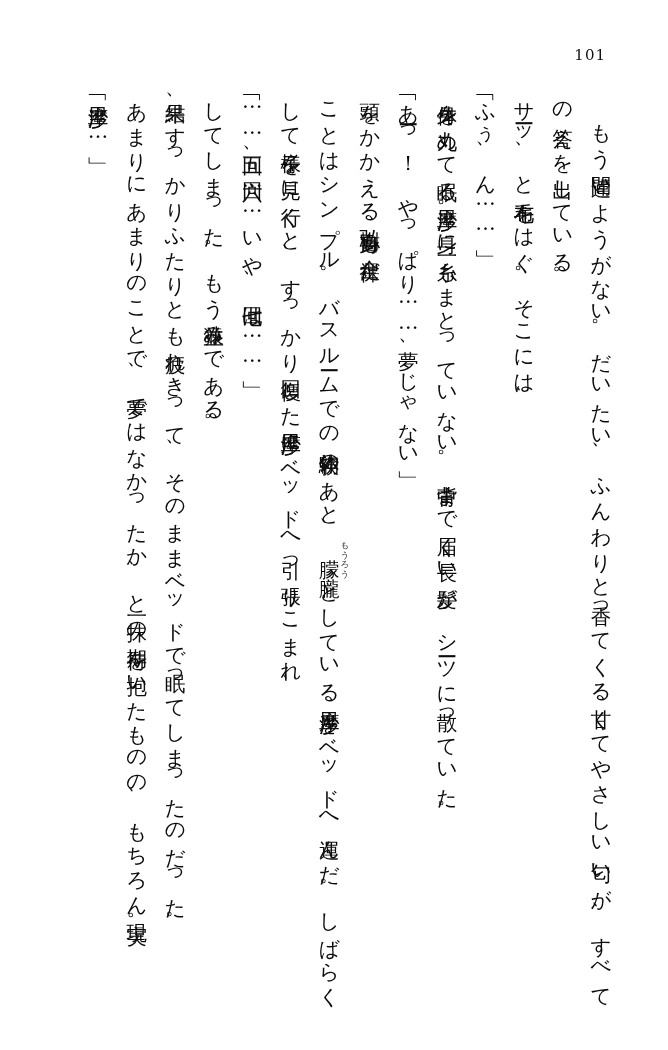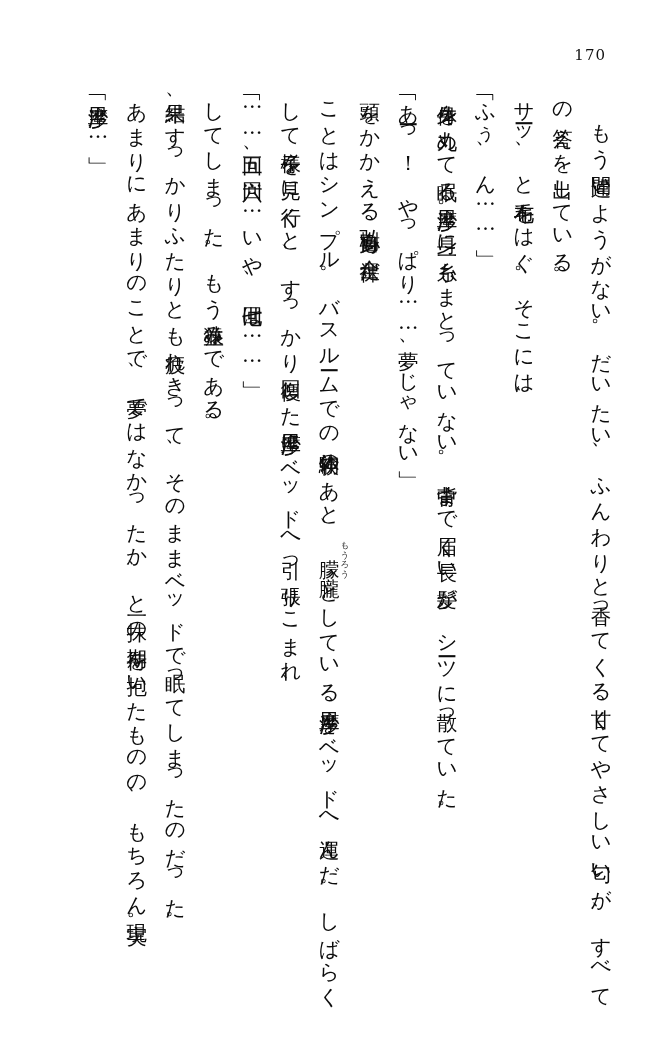--- a/index.html
+++ b/index.html
@@ -63,21 +63,21 @@
     letter-spacing: 0;
     line-height: 1;
     color: #1a1a1a;
   }
 </style>
 </head>
 <body>
 
 <div class="page">
 
-  <div class="page-number">170</div>
+  <div class="page-number">101</div>
 
   <div class="text-body">
 
     <p class="indent">もう間違いようがない。だいたい、ふんわりと香ってくる甘くてやさしい匂いが、すべての答えを出している。</p>
     <p>サーッ、と毛布をはぐ。そこには、</p>
     <p>「ふぅ、ん……」</p>
     <p>身体を丸めて眠る摩里沙。身に一糸もまとっていない。背中まで届く長い髪が、シーツに散っていた。</p>
     <p>「あーっ！　やっぱり……夢、じゃない」</p>
     <p>頭をかかえる弘樹自身も全裸だ。</p>
 

